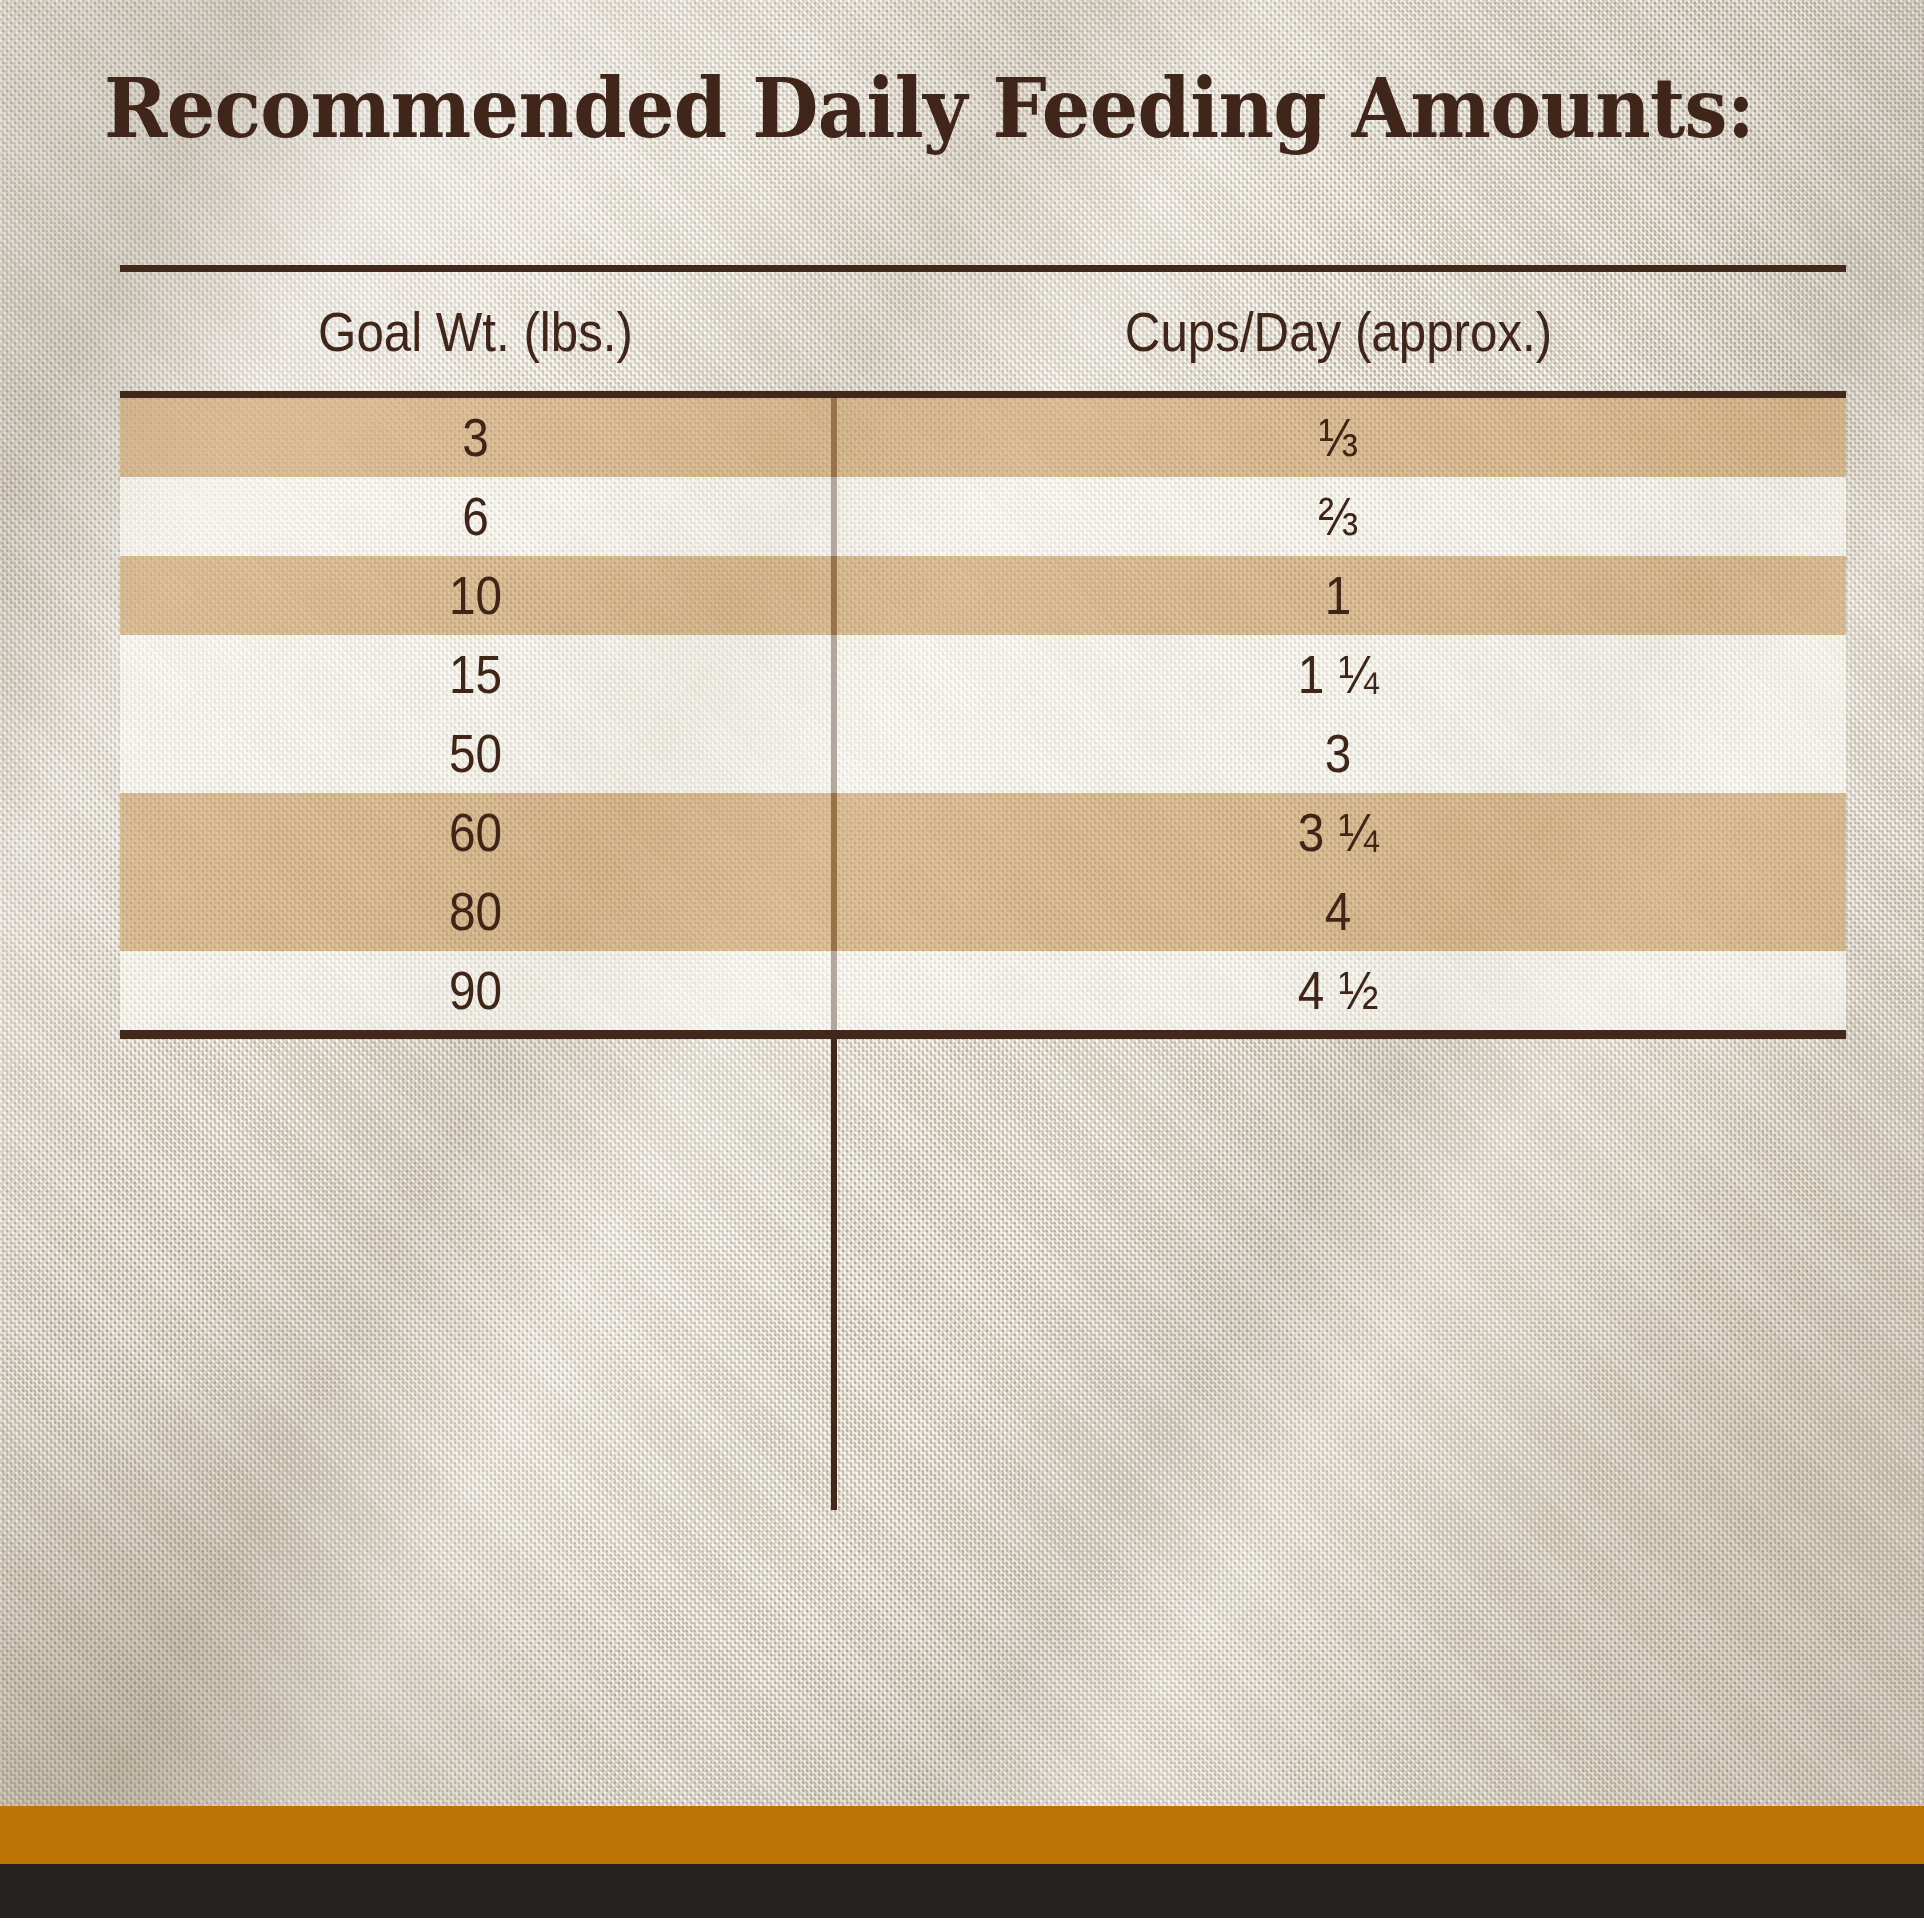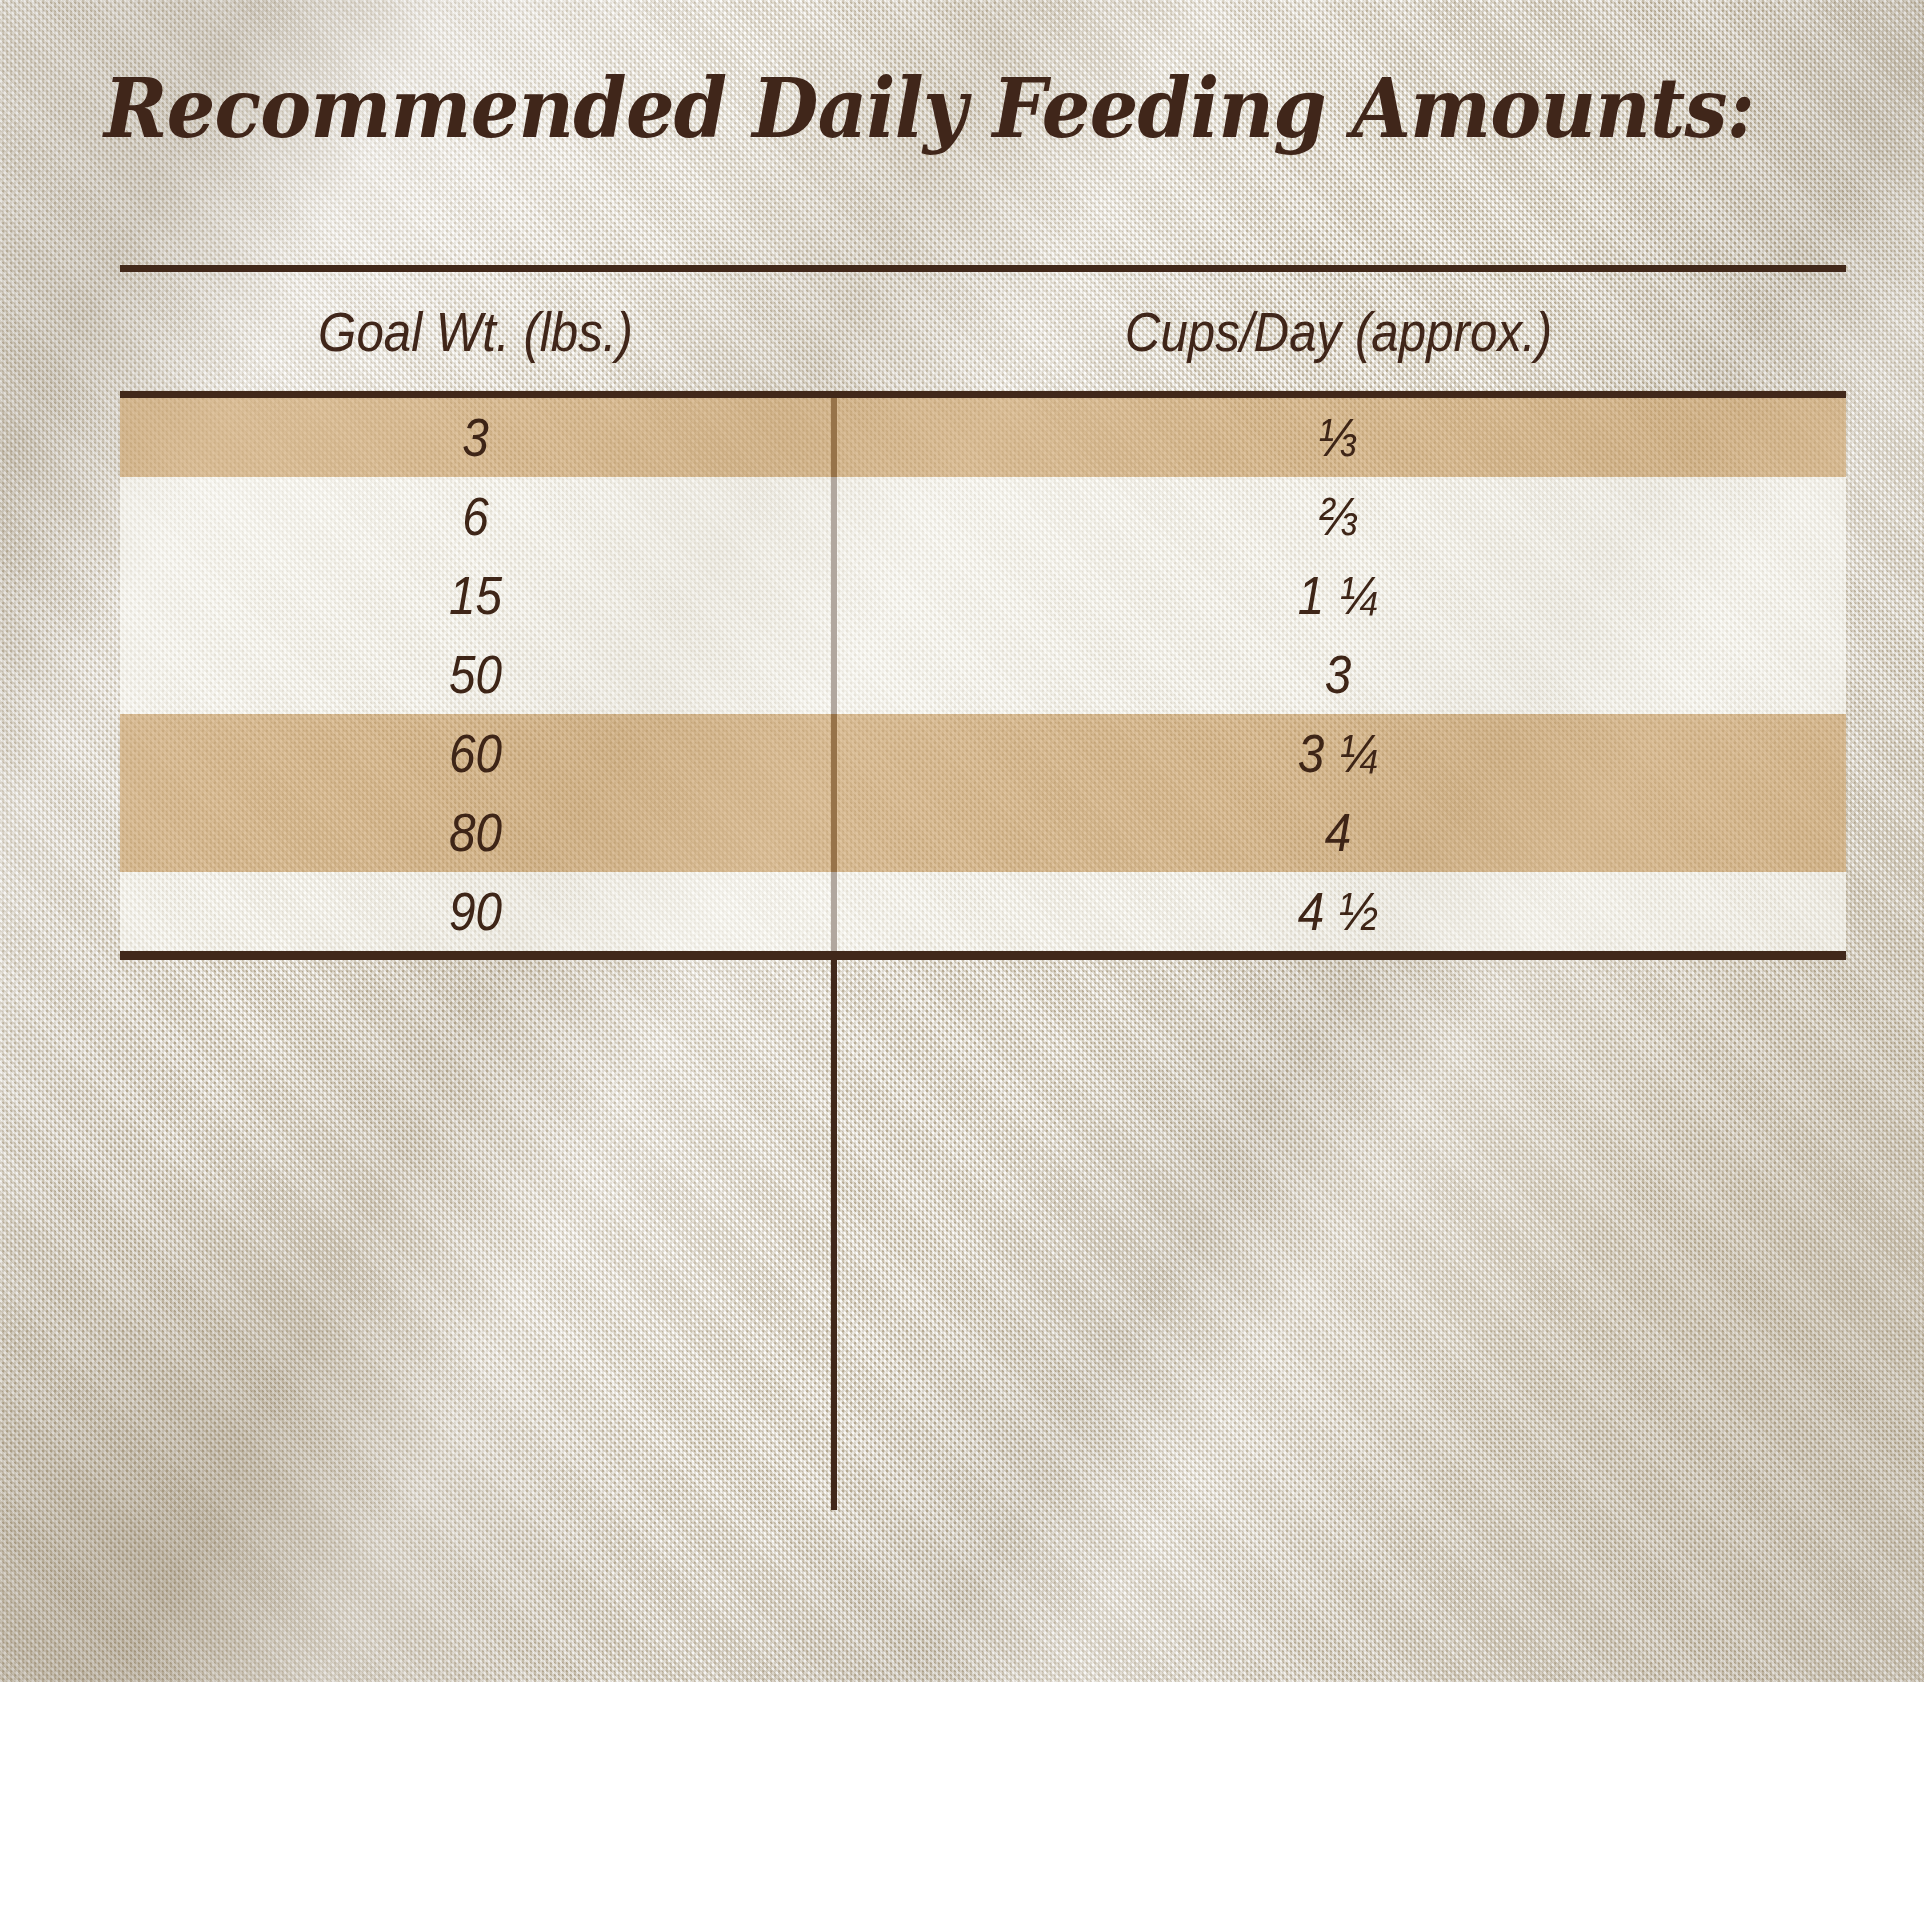--- a/index.html
+++ b/index.html
@@ -10,24 +10,23 @@
     width: 1925px;
     height: 1925px;
     font-family: "Liberation Sans", sans-serif;
     overflow: hidden;
   }
 
   
   #canvas {
     position: relative;
     width: 1925px;
-    height: 1682px;
+    height: 1918px;
     background-color: #14b8a6;
     overflow: hidden;
-    font-style: italic;
   }
 
   
   .bg-base {
     position: absolute;
     inset: 0;
     background-color: #E9E4D8;
   }
   
   .bg-weave-a {
@@ -231,20 +230,24 @@
     <div id="body-rows">
       <div id="v-divider" style="height: 1112px;"></div>
     <div class="row tan">
           <div class="cell col-left">3</div>
           <div class="cell col-right frac-num">⅓</div>
         </div>
         <div class="row pale">
           <div class="cell col-left">6</div>
           <div class="cell col-right frac-num">⅔</div>
         </div>
+        <div class="row tan">
+          <div class="cell col-left">10</div>
+          <div class="cell col-right frac-num">1</div>
+        </div>
         <div class="row pale">
           <div class="cell col-left">15</div>
           <div class="cell col-right frac-num">1 ¼</div>
         </div>
         <div class="row pale">
           <div class="cell col-left">50</div>
           <div class="cell col-right frac-num">3</div>
         </div>
         <div class="row tan">
           <div class="cell col-left">60</div>

